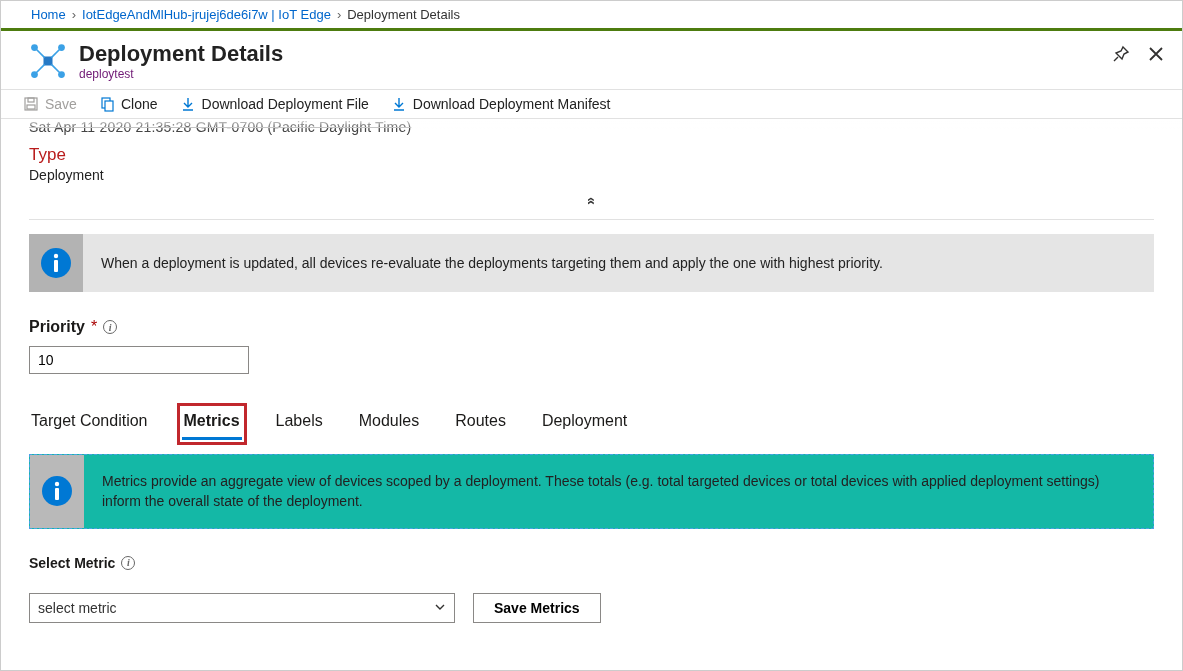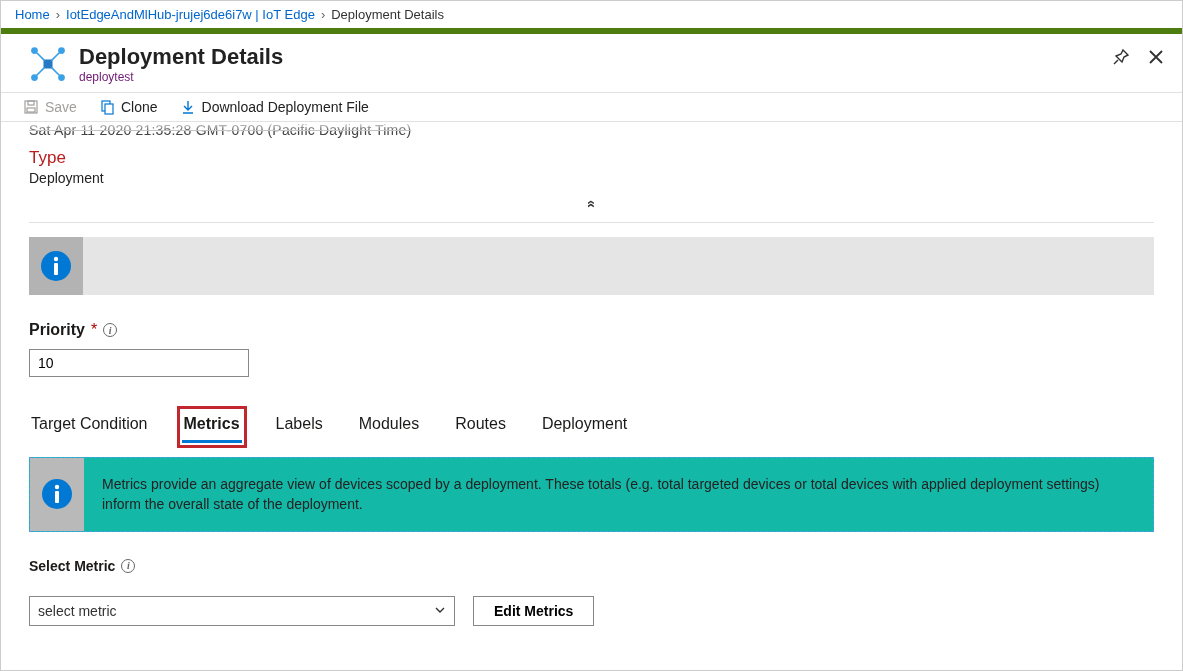--- a/index.html
+++ b/index.html
@@ -10,22 +10,22 @@
       background: #fff;
       width: 1183px;
       height: 671px;
       overflow: hidden;
       border: 1px solid #ccc;
       position: relative;
     }
 
     
     .breadcrumb {
-      padding: 6px 14px;
-      border-bottom: 6px solid #4d7c0f;
+      padding: 6px 30px;
+      border-bottom: 3px solid #4d7c0f;
       font-size: 13px;
       display: flex;
       align-items: center;
       gap: 6px;
     }
     .breadcrumb a { color: #0066cc; text-decoration: none; cursor: pointer; }
     .breadcrumb .sep { color: #666; }
     .breadcrumb .current { color: #333; }
 
     
@@ -290,20 +290,28 @@
     <span>Clone</span>
   </div>
   <div class="tb-item">
     <span class="tb-icon">
       <svg width="16" height="16" viewBox="0 0 16 16">
           <path d="M8 2 L8 10 M4 7 L8 11 L12 7 M3 14 L13 14" fill="none" stroke="#0078d4" stroke-width="1.4"></path>
         </svg>
     </span>
     <span>Download Deployment File</span>
   </div>
+  <div class="tb-item">
+    <span class="tb-icon">
+      <svg width="16" height="16" viewBox="0 0 16 16">
+          <path d="M8 2 L8 10 M4 7 L8 11 L12 7 M3 14 L13 14" fill="none" stroke="#0078d4" stroke-width="1.4"></path>
+        </svg>
+    </span>
+    <span>Download Deployment Manifest</span>
+  </div>
 </div>
 
 <div class="content-wrap">
   <div class="truncated-date">
     <span class="strike">Sat Apr 11 2020 21:35:28 GMT-0700 (Pacific Daylight Time)</span>
   </div>
 
   <div class="field-block">
     <div class="field-label">Type</div>
     <div class="field-value">Deployment</div>
@@ -318,20 +326,21 @@
     <div class="divider"></div>
 
     <div class="info-box">
       <div class="info-icon">
         <svg width="34" height="34" viewBox="0 0 34 34">
             <circle cx="17" cy="17" r="15" fill="#0078d4"></circle>
             <circle cx="17" cy="10" r="2.2" fill="#fff"></circle>
             <rect x="15" y="14" width="4" height="12" rx="1" fill="#fff"></rect>
           </svg>
       </div>
+      <div class="info-text">When a deployment is updated, all devices re-evaluate the deployments targeting them and apply the one with highest priority.</div>
     </div>
 
     <div class="form-row">
       <div class="form-label">
         <span>Priority</span>
         <span class="req">*</span>
         <span class="help-ico">i</span>
       </div>
       <input class="priority-input" type="text" value="10" style="">
     </div>
@@ -363,18 +372,18 @@
       </div>
       <div class="select-row">
         <div class="select-box">
           <span>select metric</span>
           <span>
             <svg width="12" height="12" viewBox="0 0 12 12">
                 <path d="M2 4 L6 8 L10 4" fill="none" stroke="#323130" stroke-width="1.4"></path>
               </svg>
           </span>
         </div>
-        <button class="edit-metrics-btn">Edit Metrics</button>
+        <button class="edit-metrics-btn">Save Metrics</button>
       </div>
     </div>
 
   </div>
 </div>
 
 </body></html>

